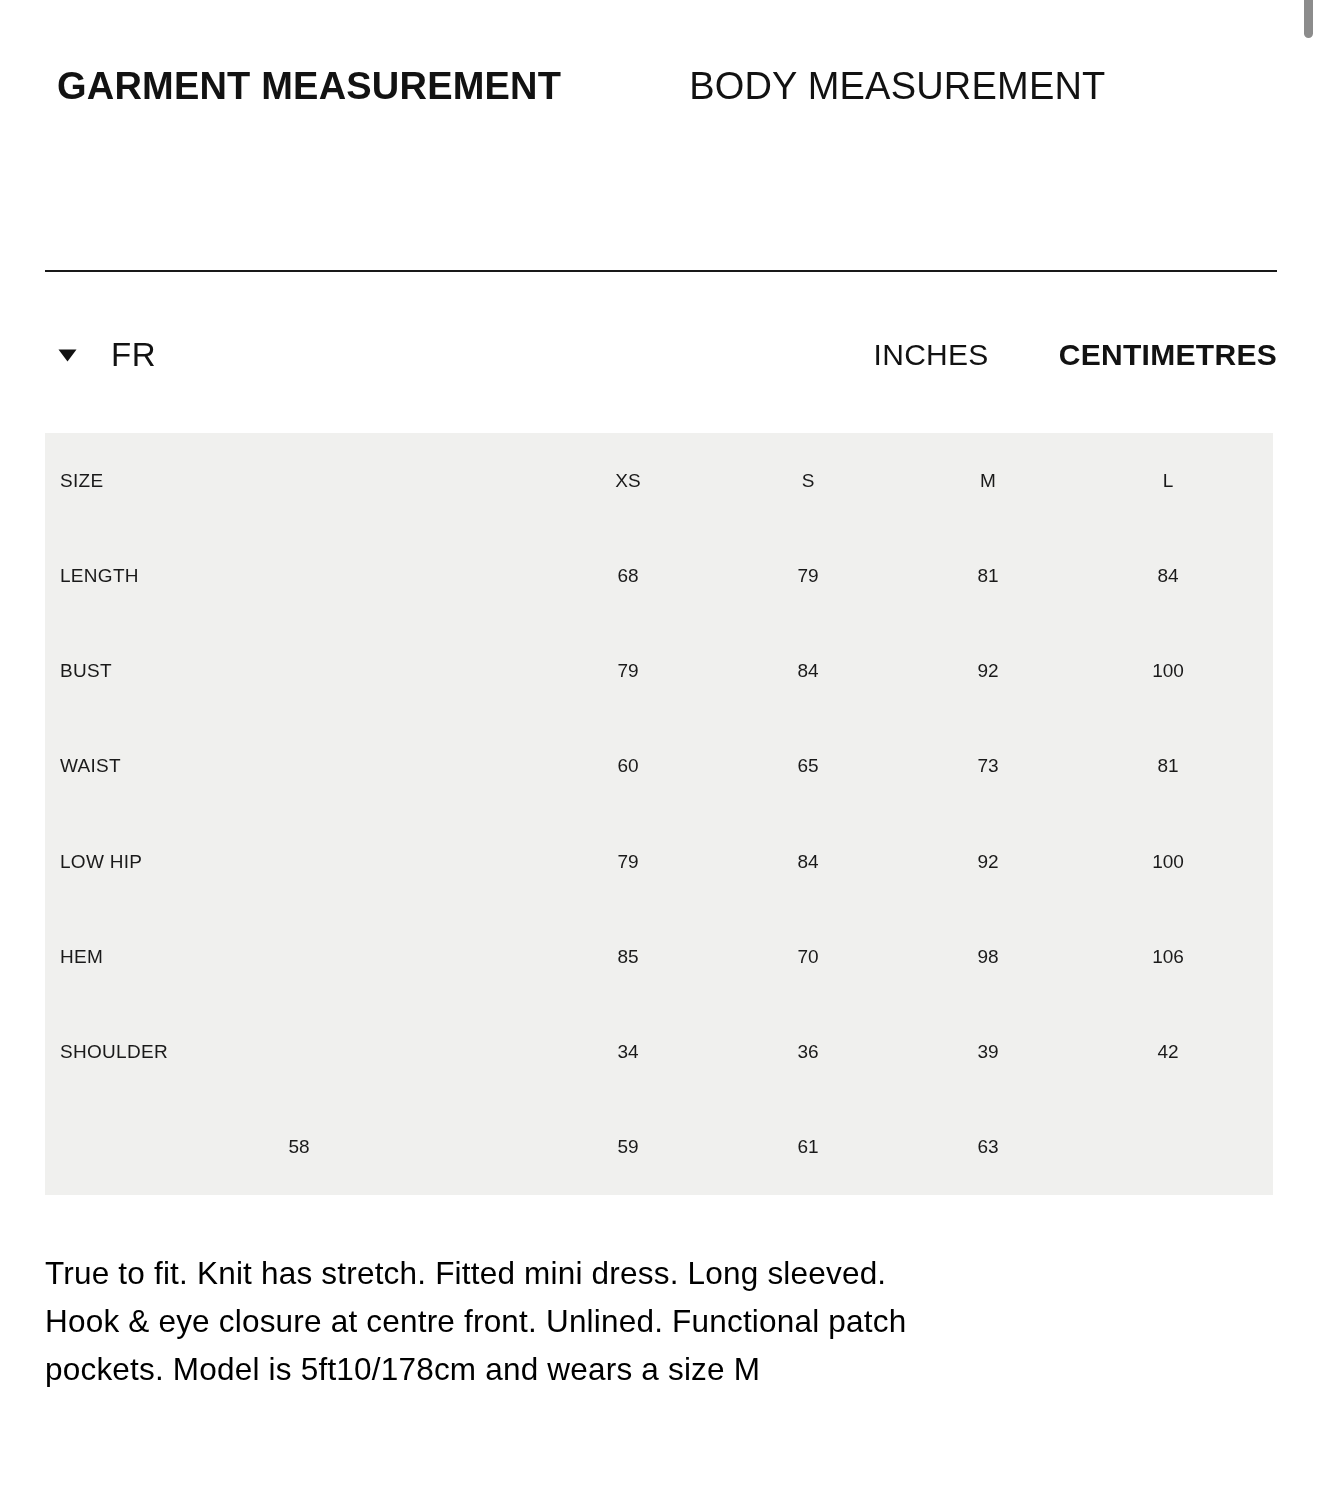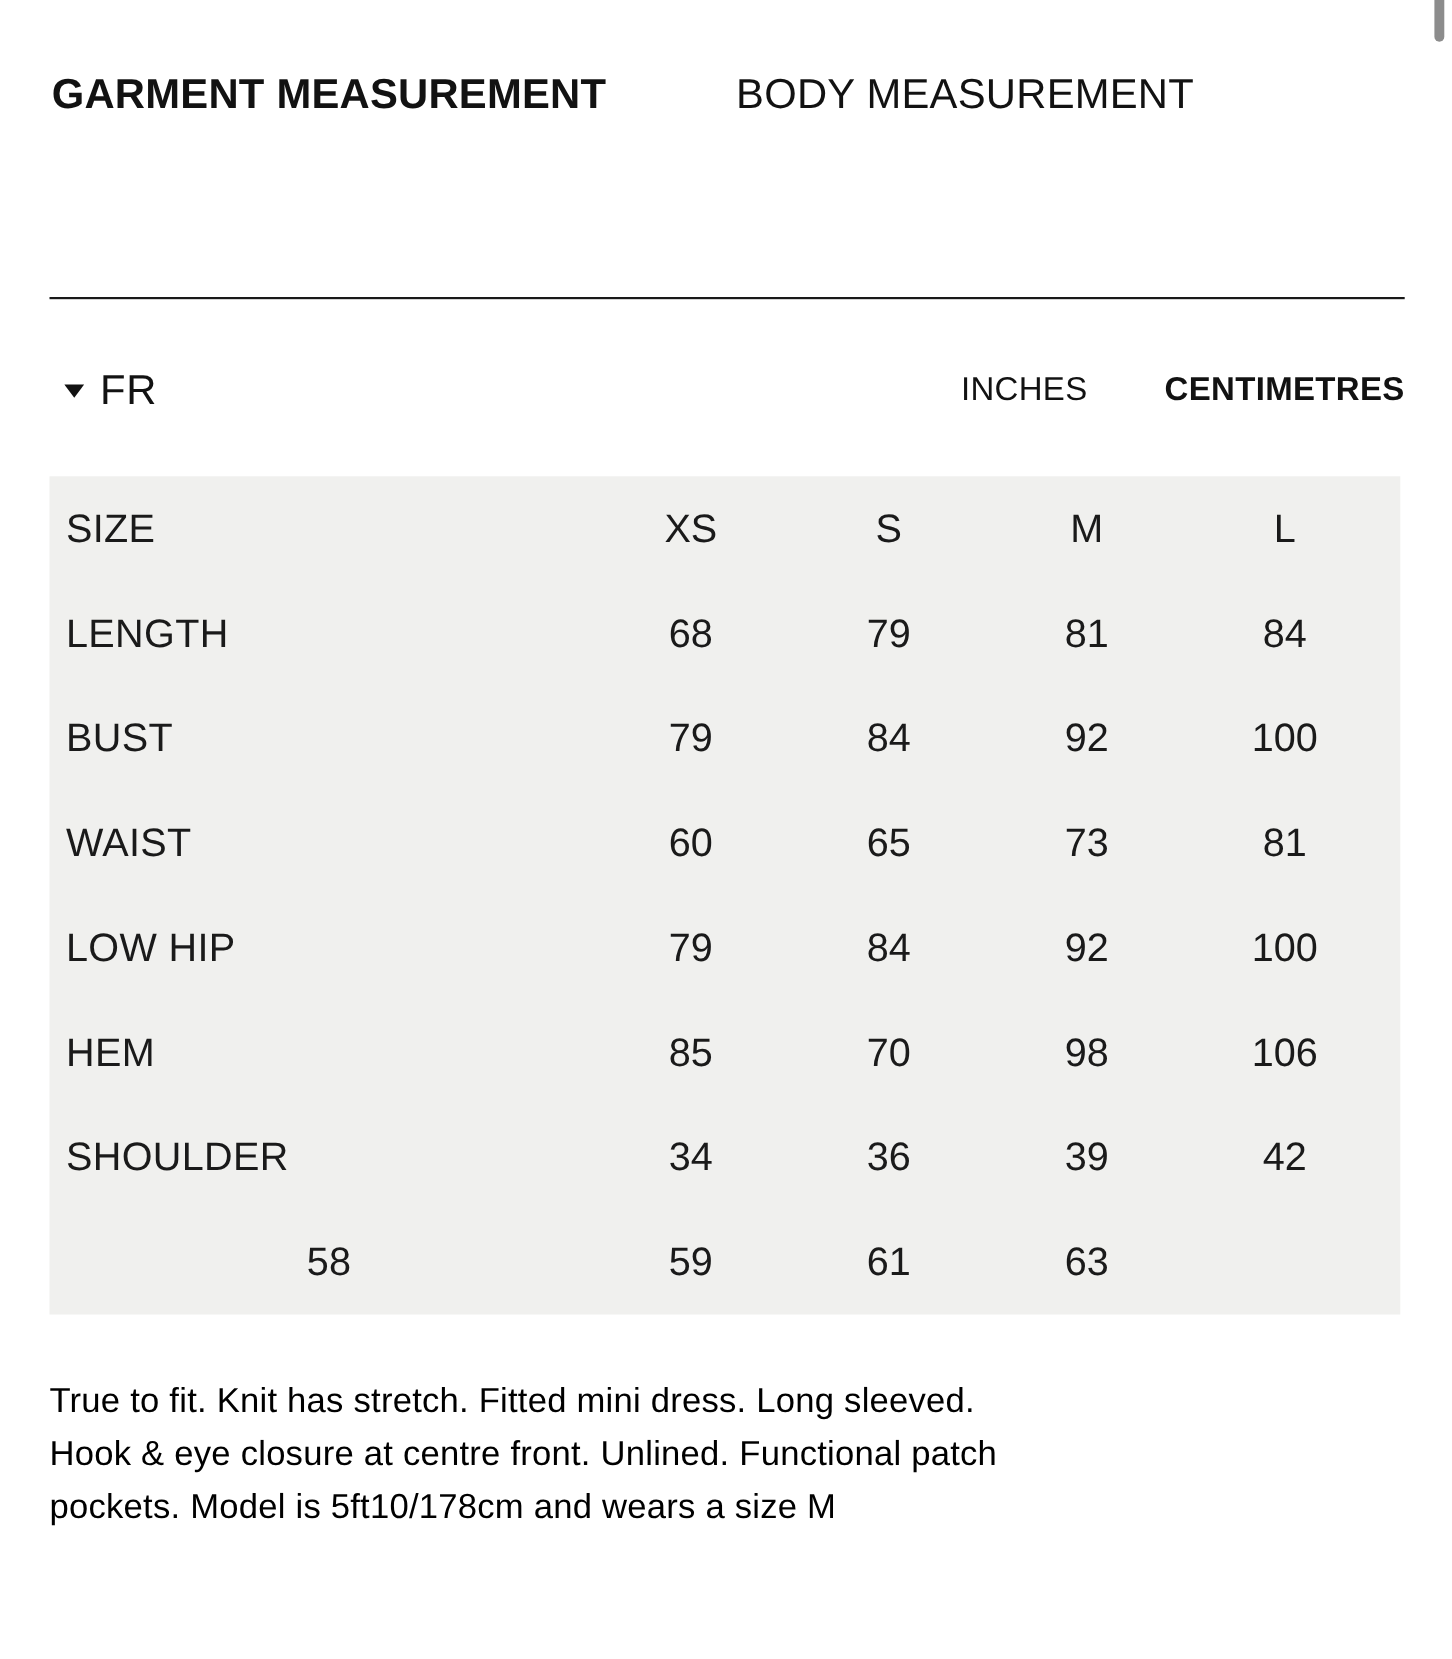--- a/index.html
+++ b/index.html
@@ -21,21 +21,21 @@
   }
 
   
   .tabs {
     position: absolute; top: 66px; left: 47px;
     display: flex; gap: 118px;
     font-size: 38px; line-height: 1.1;
     letter-spacing: 0.2px;
     white-space: nowrap;
   }
-  .tab { cursor: pointer; font-weight: 400; }
+  .tab { cursor: pointer; font-weight: 400; margin-left: 10px; }
   .tab.active { font-weight: 700; }
 
   .divider {
     position: absolute; top: 270px; left: 45px;
     width: 1232px; height: 2px;
     background: #191919;
   }
 
   
   .units-row {
@@ -46,39 +46,39 @@
   .region-selector {
     display: flex; align-items: center;
     cursor: pointer;
   }
   .caret {
     width: 19px; height: 13px;
     margin-left: 13px;
     display: inline-block;
   }
   .region-value {
-    font-size: 38px;
-    margin-left: 14px;
+    font-size: 33px;
+    margin-left: 34px;
     letter-spacing: 0.5px;
   }
   .unit-toggle {
     display: flex; gap: 70px;
     font-size: 30px;
     letter-spacing: 0.3px;
   }
   .unit-option { font-weight: 400; cursor: pointer; }
   .unit-option.active { font-weight: 700; }
 
   
   .size-table {
     position: absolute; top: 433px; left: 45px;
     width: 1228px; height: 762px;
     background: #f0f0ee;
     padding: 0 15px;
-    font-size: 36px;
+    font-size: 19px;
     color: #1a1a1a;
   }
   .trow {
     display: grid;
     grid-template-columns: 1fr 180px 180px 180px 180px;
     height: 95.25px;
     align-items: center;
   }
   .tlabel { text-align: left; letter-spacing: 0.3px; }
   .tval { text-align: center; }

